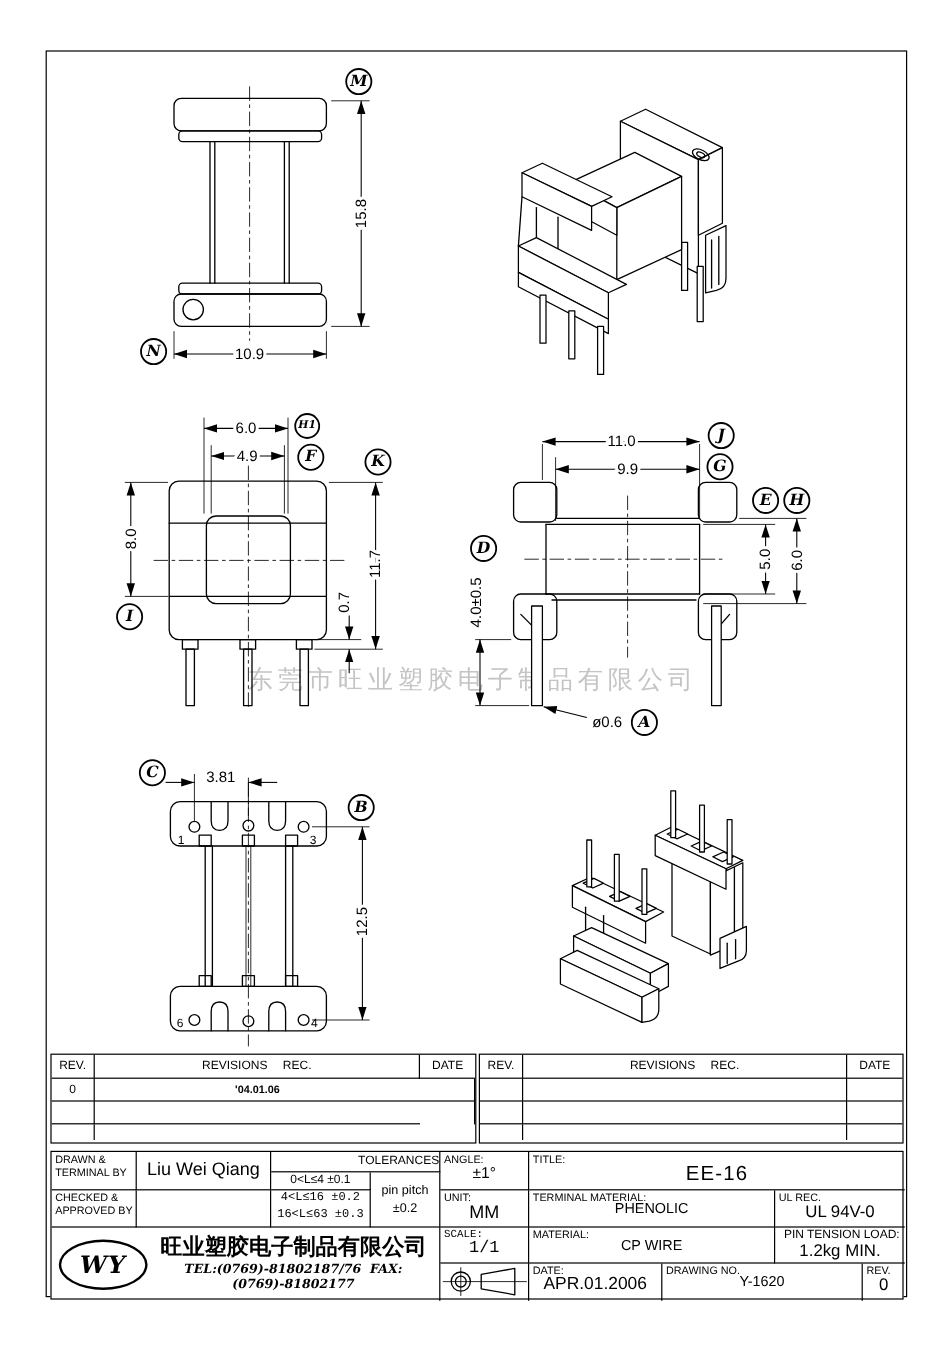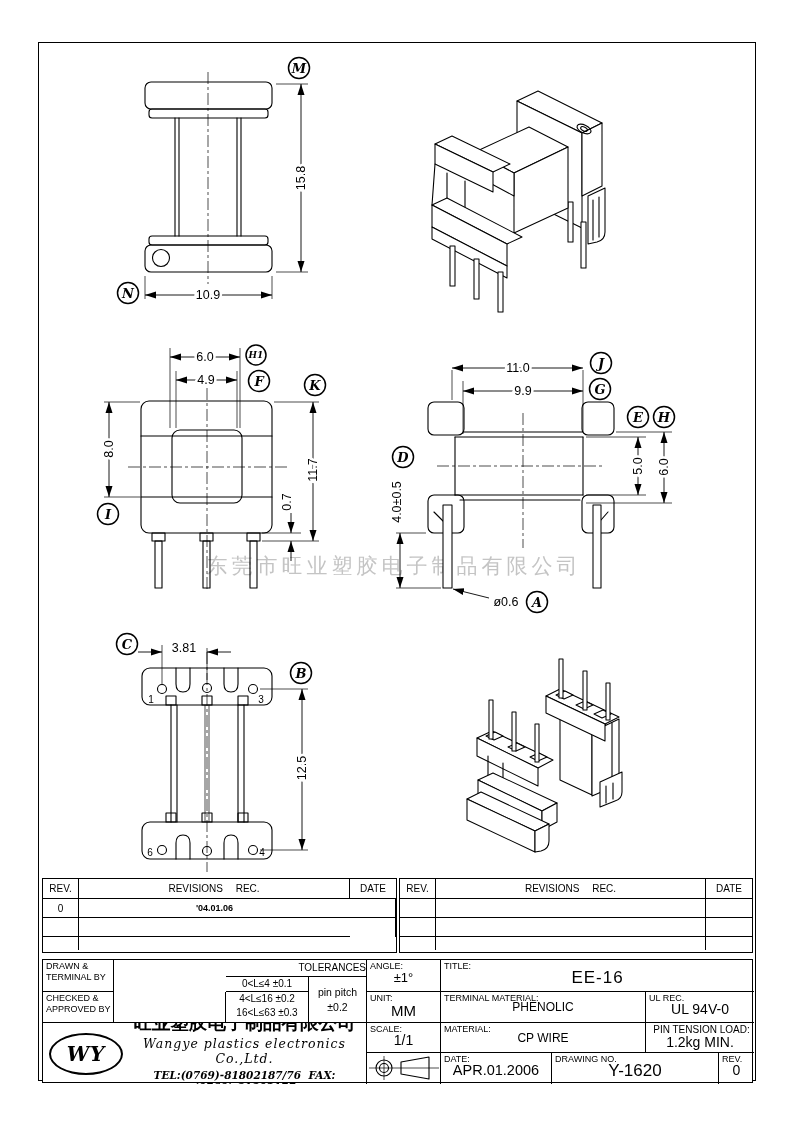--- a/index.html
+++ b/index.html
@@ -364,54 +364,54 @@
       <div class="lastc"></div>
     <div class="lastr"></div>
       <div class="lastr"></div>
       <div class="lastc lastr"></div>
   </div>
 
   <div class="tblock">
     <div class="cell" style="left:0;top:0;width:71px;height:32px;">
       <div class="lbl"><span>DRAWN &amp;</span><br><span>TERMINAL BY</span></div>
     </div>
+    <div class="cell val" style="left:71px;top:0;width:112px;height:32px;font-size:15px;line-height:30px;">Liu Wei Qiang</div>
     <div class="cell" style="left:0;top:32px;width:71px;height:31px;">
       <div class="lbl"><span>CHECKED &amp;</span><br><span>APPROVED BY</span></div>
     </div>
     <div class="cell" style="left:71px;top:32px;width:112px;height:31px;"></div>
     <div class="cell val" style="left:183px;top:0;width:141px;height:17px;font-size:10px;line-height:16px;text-align:right;">TOLERANCES</div>
     <div class="cell tolrow" style="left:183px;top:17px;width:83px;height:15px;line-height:14px;">0&lt;L≤4  ±0.1</div>
-    <div class="cell tolrow" style="left:183px;top:32px;width:83px;height:31px;">
+    <div class="cell tolrow" style="left:183px;top:32px;width:83px;height:31px;font-family:Liberation Mono, monospace;">
       <span>4&lt;L≤16 ±0.2</span><br><span>16&lt;L≤63 ±0.3</span>
     </div>
     <div class="cell tolrow" style="left:266px;top:17px;width:58px;height:46px;display:flex;flex-direction:column;justify-content:center;font-size:10.5px;">
       <span>pin pitch</span>
         <span>±0.2</span>
     </div>
 
     <div class="cell nb company" style="left:0;top:63px;width:324px;height:61px;">
       <div class="logo">WY</div>
       <div class="cotext">
         <div class="cn">旺业塑胶电子制品有限公司</div>
-        <div class="en">Wangye plastics electronics Co.,Ltd.</div>
         <div class="telfax">
           <span>TEL:(0769)-81802187/76</span>&nbsp;&nbsp;<span>FAX:(0769)-81802177</span>
         </div>
       </div>
     </div>
 
     <div class="cell" style="left:324px;top:0;width:74px;height:32px;">
       <div class="lbl">ANGLE:</div>
       <div class="val" style="font-size:13px;margin-top:-2px;">±1°</div>
     </div>
     <div class="cell" style="left:324px;top:32px;width:74px;height:31px;">
       <div class="lbl">UNIT:</div>
       <div class="val" style="font-size:15px;margin-top:-2px;">MM</div>
     </div>
-    <div class="cell" style="left:324px;top:63px;width:74px;height:30px;">
+    <div class="cell" style="left:324px;top:63px;width:74px;height:30px;font-family:Liberation Mono, monospace;">
       <div class="lbl">SCALE:</div>
       <div class="val" style="font-size:14px;margin-top:-3px;">1/1</div>
     </div>
     <div class="cell nb" style="left:324px;top:93px;width:74px;height:31px;">
       <svg width="74" height="29" viewBox="0 0 74 29">
         <line class="thin" x1="2" y1="15" x2="72" y2="15"></line>
         <line class="thin" x1="17" y1="3" x2="17" y2="27"></line>
         <circle class="ln" cx="17" cy="15" r="8"></circle>
         <circle class="ln" cx="17" cy="15" r="4.5"></circle>
         <path class="ln" d="M34,9 L62,4 L62,26 L34,21 Z"></path>
@@ -437,20 +437,20 @@
     <div class="cell nr" style="left:603px;top:63px;width:108px;height:30px;">
       <div class="lbl2">PIN TENSION LOAD:</div>
       <div class="val" style="font-size:14px;margin-top:-3px;">1.2kg MIN.</div>
     </div>
     <div class="cell nb" style="left:398px;top:93px;width:111px;height:31px;">
       <div class="lbl">DATE:</div>
       <div class="val" style="font-size:14.5px;margin-top:-3px;">APR.01.2006</div>
     </div>
     <div class="cell nb" style="left:509px;top:93px;width:167px;height:31px;">
       <div class="lbl">DRAWING NO.</div>
-      <div class="val" style="font-size:17px;margin-top:-4px;text-align:center;">Y-1620</div>
+      <div class="val" style="font-size:12px;margin-top:-4px;text-align:center;">Y-1620</div>
     </div>
     <div class="cell nr nb" style="left:676px;top:93px;width:35px;height:31px;">
       <div class="lbl">REV.</div>
       <div class="val" style="font-size:14px;margin-top:-3px;">0</div>
     </div>
   </div>
 </div>
 
 </body></html>

